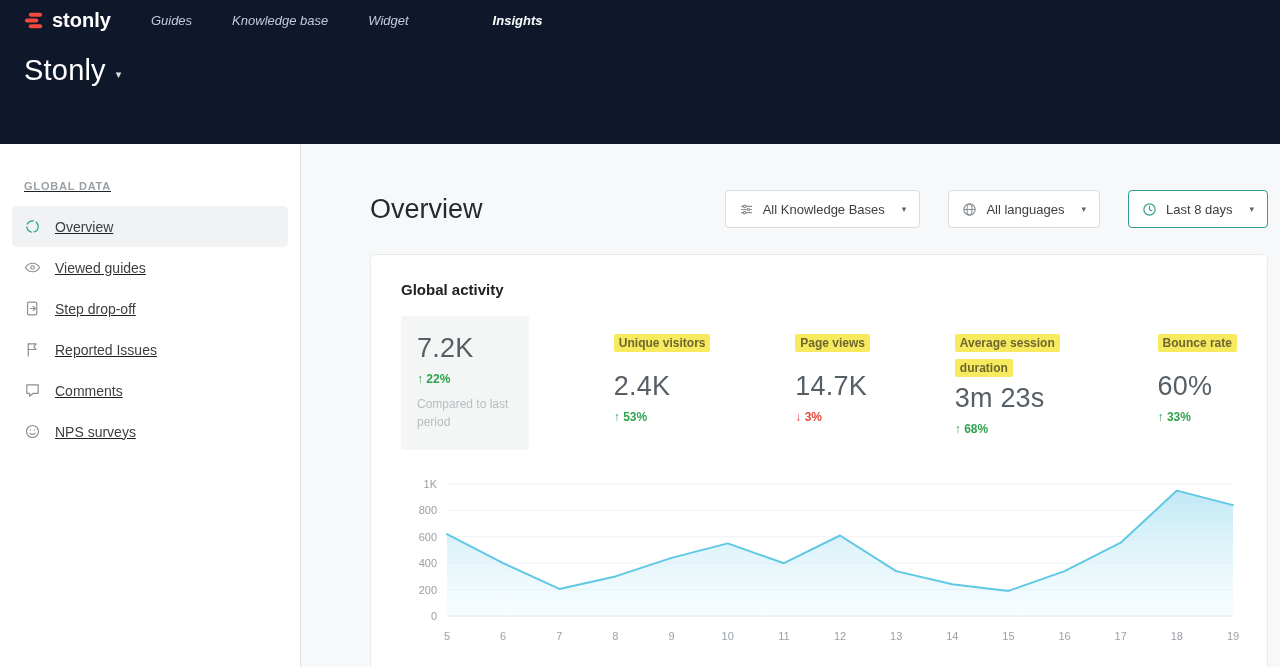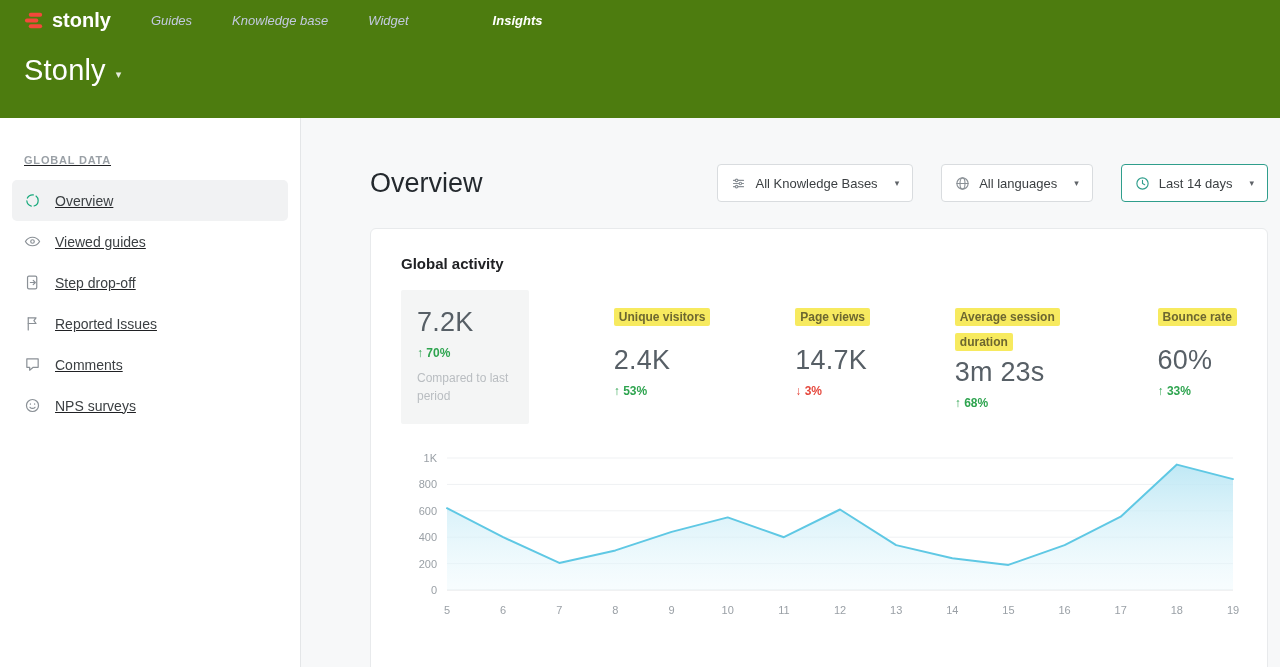--- a/index.html
+++ b/index.html
@@ -4,21 +4,21 @@
 <style>
   * { box-sizing: border-box; }
   html,body { margin:0; padding:0; }
   body {
     width:1280px; height:667px; overflow:hidden;
     font-family:"Liberation Sans", sans-serif;
     background:#ffffff; color:#202124;
   }
 
   
-  .app-header { background:#4d7c0f; height:118px; padding:0 24px; }
+  .app-header { background:#0f172a; height:144px; padding:0 24px; }
   .nav-row { display:flex; align-items:center; height:40px; }
   .logo { display:flex; align-items:center; gap:7px; color:#fff;
           font-size:20px; font-weight:bold; margin-right:40px; cursor:pointer; }
   .top-nav { display:flex; align-items:flex-start; gap:40px;font-style:italic; }
   .top-nav a { color:#c3cae0; font-size:13px; text-decoration:none; cursor:pointer; }
   .top-nav a.active { color:#ffffff; font-weight:bold;padding-left:44px; }
   .workspace-row { display:flex; align-items:center; gap:10px; margin-top:14px;
                    color:#fff; cursor:pointer; width:max-content; }
   .workspace-title { font-size:29px; font-weight:400; letter-spacing:0.2px; }
   .ws-caret { font-size:11px; color:rgba(255,255,255,0.85); margin-top:8px; }
@@ -172,33 +172,33 @@
               <path d="M3 12h18"></path>
             </svg>
           <span>All languages</span>
           <span class="caret">▾</span>
         </div>
         <div class="filter-btn date">
           <svg viewBox="0 0 24 24">
               <circle cx="12" cy="12" r="9"></circle>
               <path d="M12 7v5l3.5 2"></path>
             </svg>
-          <span>Last 14 days</span>
+          <span>Last 8 days</span>
           <span class="caret">▾</span>
         </div>
       </div>
     </div>
 
     <div class="card">
       <div class="card-title">Global activity</div>
 
       <div class="metrics">
         <div class="metric selected">
           <div class="mval">7.2K</div>
-          <div class="mchange up"><span>↑</span> <span>70%</span></div>
+          <div class="mchange up"><span>↑</span> <span>22%</span></div>
           <div class="mnote">Compared to last period</div>
         </div>
         <div class="metric">
           <div class="mlabel"><span class="hl">Unique visitors</span></div>
           <div class="mval">2.4K</div>
           <div class="mchange up"><span>↑</span> <span>53%</span></div>
         </div>
         <div class="metric">
           <div class="mlabel"><span class="hl">Page views</span></div>
           <div class="mval">14.7K</div>

